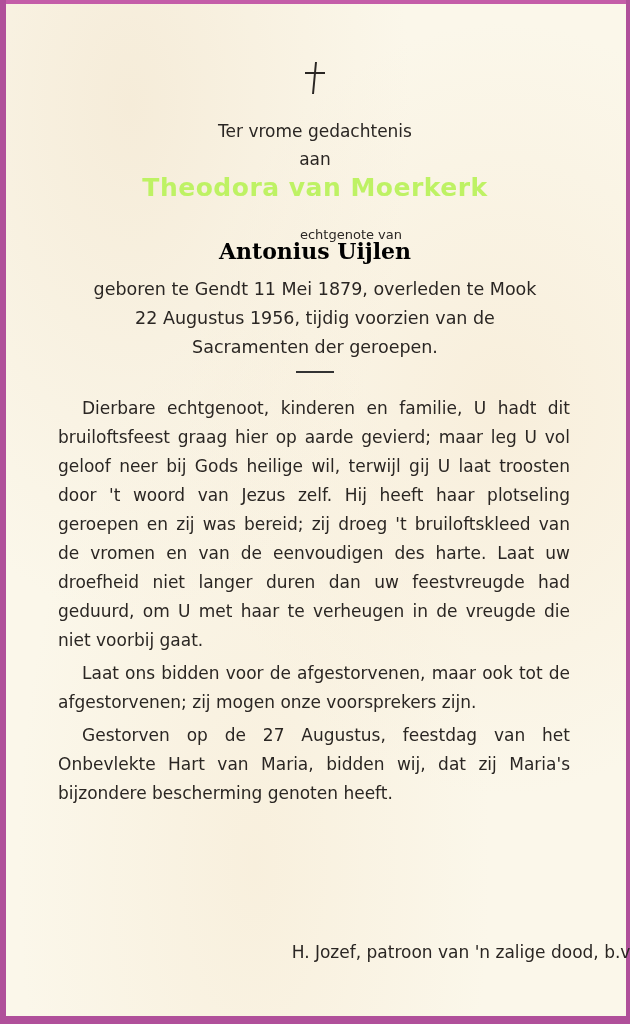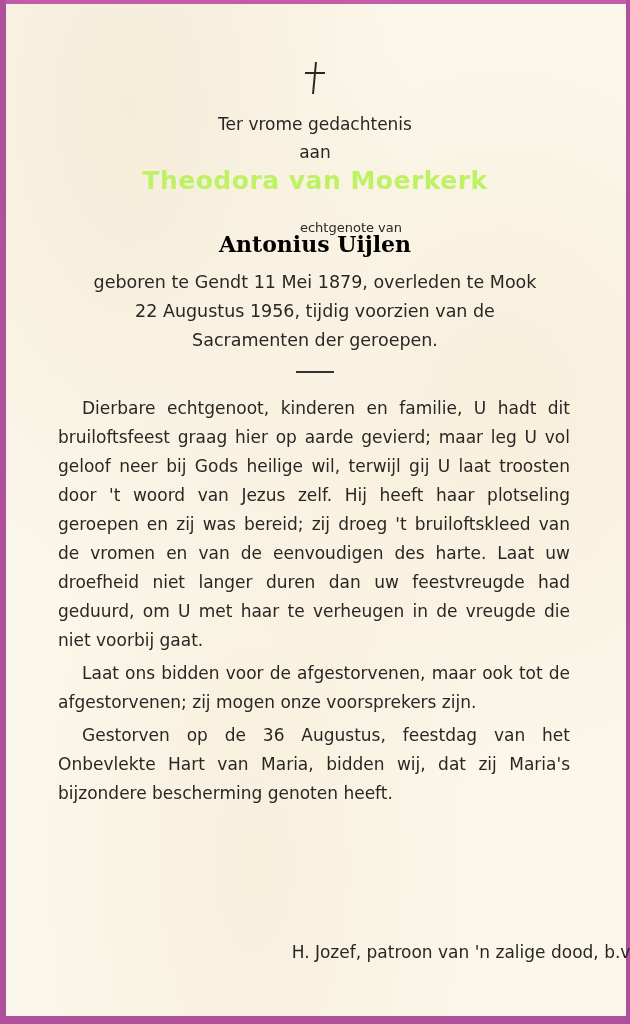--- a/index.html
+++ b/index.html
@@ -10,21 +10,21 @@
   }
   .card {
     position: absolute; left: 6px; top: 4px; width: 620px; height: 1012px;
     background: #fbf7ea;
     background-image:
       radial-gradient(ellipse at 20% 10%, rgba(240,225,200,0.5), transparent 40%),
       radial-gradient(ellipse at 80% 40%, rgba(245,230,205,0.5), transparent 45%),
       radial-gradient(ellipse at 40% 85%, rgba(245,232,208,0.5), transparent 45%);
   }
   .border-line { position: absolute; left: 0; right: 0; height: 4px; background: #c45da8; }
-  .center { position: absolute; left: 0; width: 630px; text-align: center; color: #2a2623; }
+  .center { position: absolute; left: 0; width: 630px; text-align: center; color: #2a2623; margin-top: 7px; }
   .cross { position: absolute; left: 303px; top: 60px; width: 24px; height: 36px; }
   .l1 { top: 114px; font-size: 17px; }
   .l2 { top: 142px; font-size: 17px; }
   .name1 { top: 166px; font-size: 25px; font-weight: bold; font-family: "DejaVu Sans", sans-serif; color: #bef264; letter-spacing: 0.5px; }
   .l3 { top: 220px; font-size: 13px; padding-left: 36px; }
   .name2 { top: 231px; font-size: 22px; font-weight: bold; font-family: "DejaVu Serif", serif; color: #000000; }
   .life { top: 268px; font-size: 17.5px; line-height: 29px; }
   .rule { position: absolute; left: 296px; top: 371px; width: 38px; height: 2px; background: #333; }
   .body-text {
     position: absolute; left: 58px; width: 512px; top: 394px;
@@ -56,16 +56,16 @@
   <div>geboren te Gendt 11 Mei 1879, overleden te Mook</div>
   <div>22 Augustus 1956, tijdig voorzien van de</div>
   <div>Sacramenten der geroepen.</div>
 </div>
 
 <div class="rule"></div>
 
 <div class="body-text">
   <p class="para">Dierbare echtgenoot, kinderen en familie, U hadt dit bruiloftsfeest graag hier op aarde gevierd; maar leg U vol geloof neer bij Gods heilige wil, terwijl gij U laat troosten door 't woord van Jezus zelf. Hij heeft haar plotseling geroepen en zij was bereid; zij droeg 't bruiloftskleed van de vromen en van de eenvoudigen des harte. Laat uw droefheid niet langer duren dan uw feestvreugde had geduurd, om U met haar te verheugen in de vreugde die niet voorbij gaat.</p>
   <p class="para">Laat ons bidden voor de afgestorvenen, maar ook tot de afgestorvenen; zij mogen onze voorsprekers zijn.</p>
-  <p class="para">Gestorven op de 36 Augustus, feestdag van het Onbevlekte Hart van Maria, bidden wij, dat zij Maria's bijzondere bescherming genoten heeft.</p>
+  <p class="para">Gestorven op de 27 Augustus, feestdag van het Onbevlekte Hart van Maria, bidden wij, dat zij Maria's bijzondere bescherming genoten heeft.</p>
 </div>
 
 <div class="closing">H. Jozef, patroon van 'n zalige dood, b.v.o.</div>
 
 </body></html>

